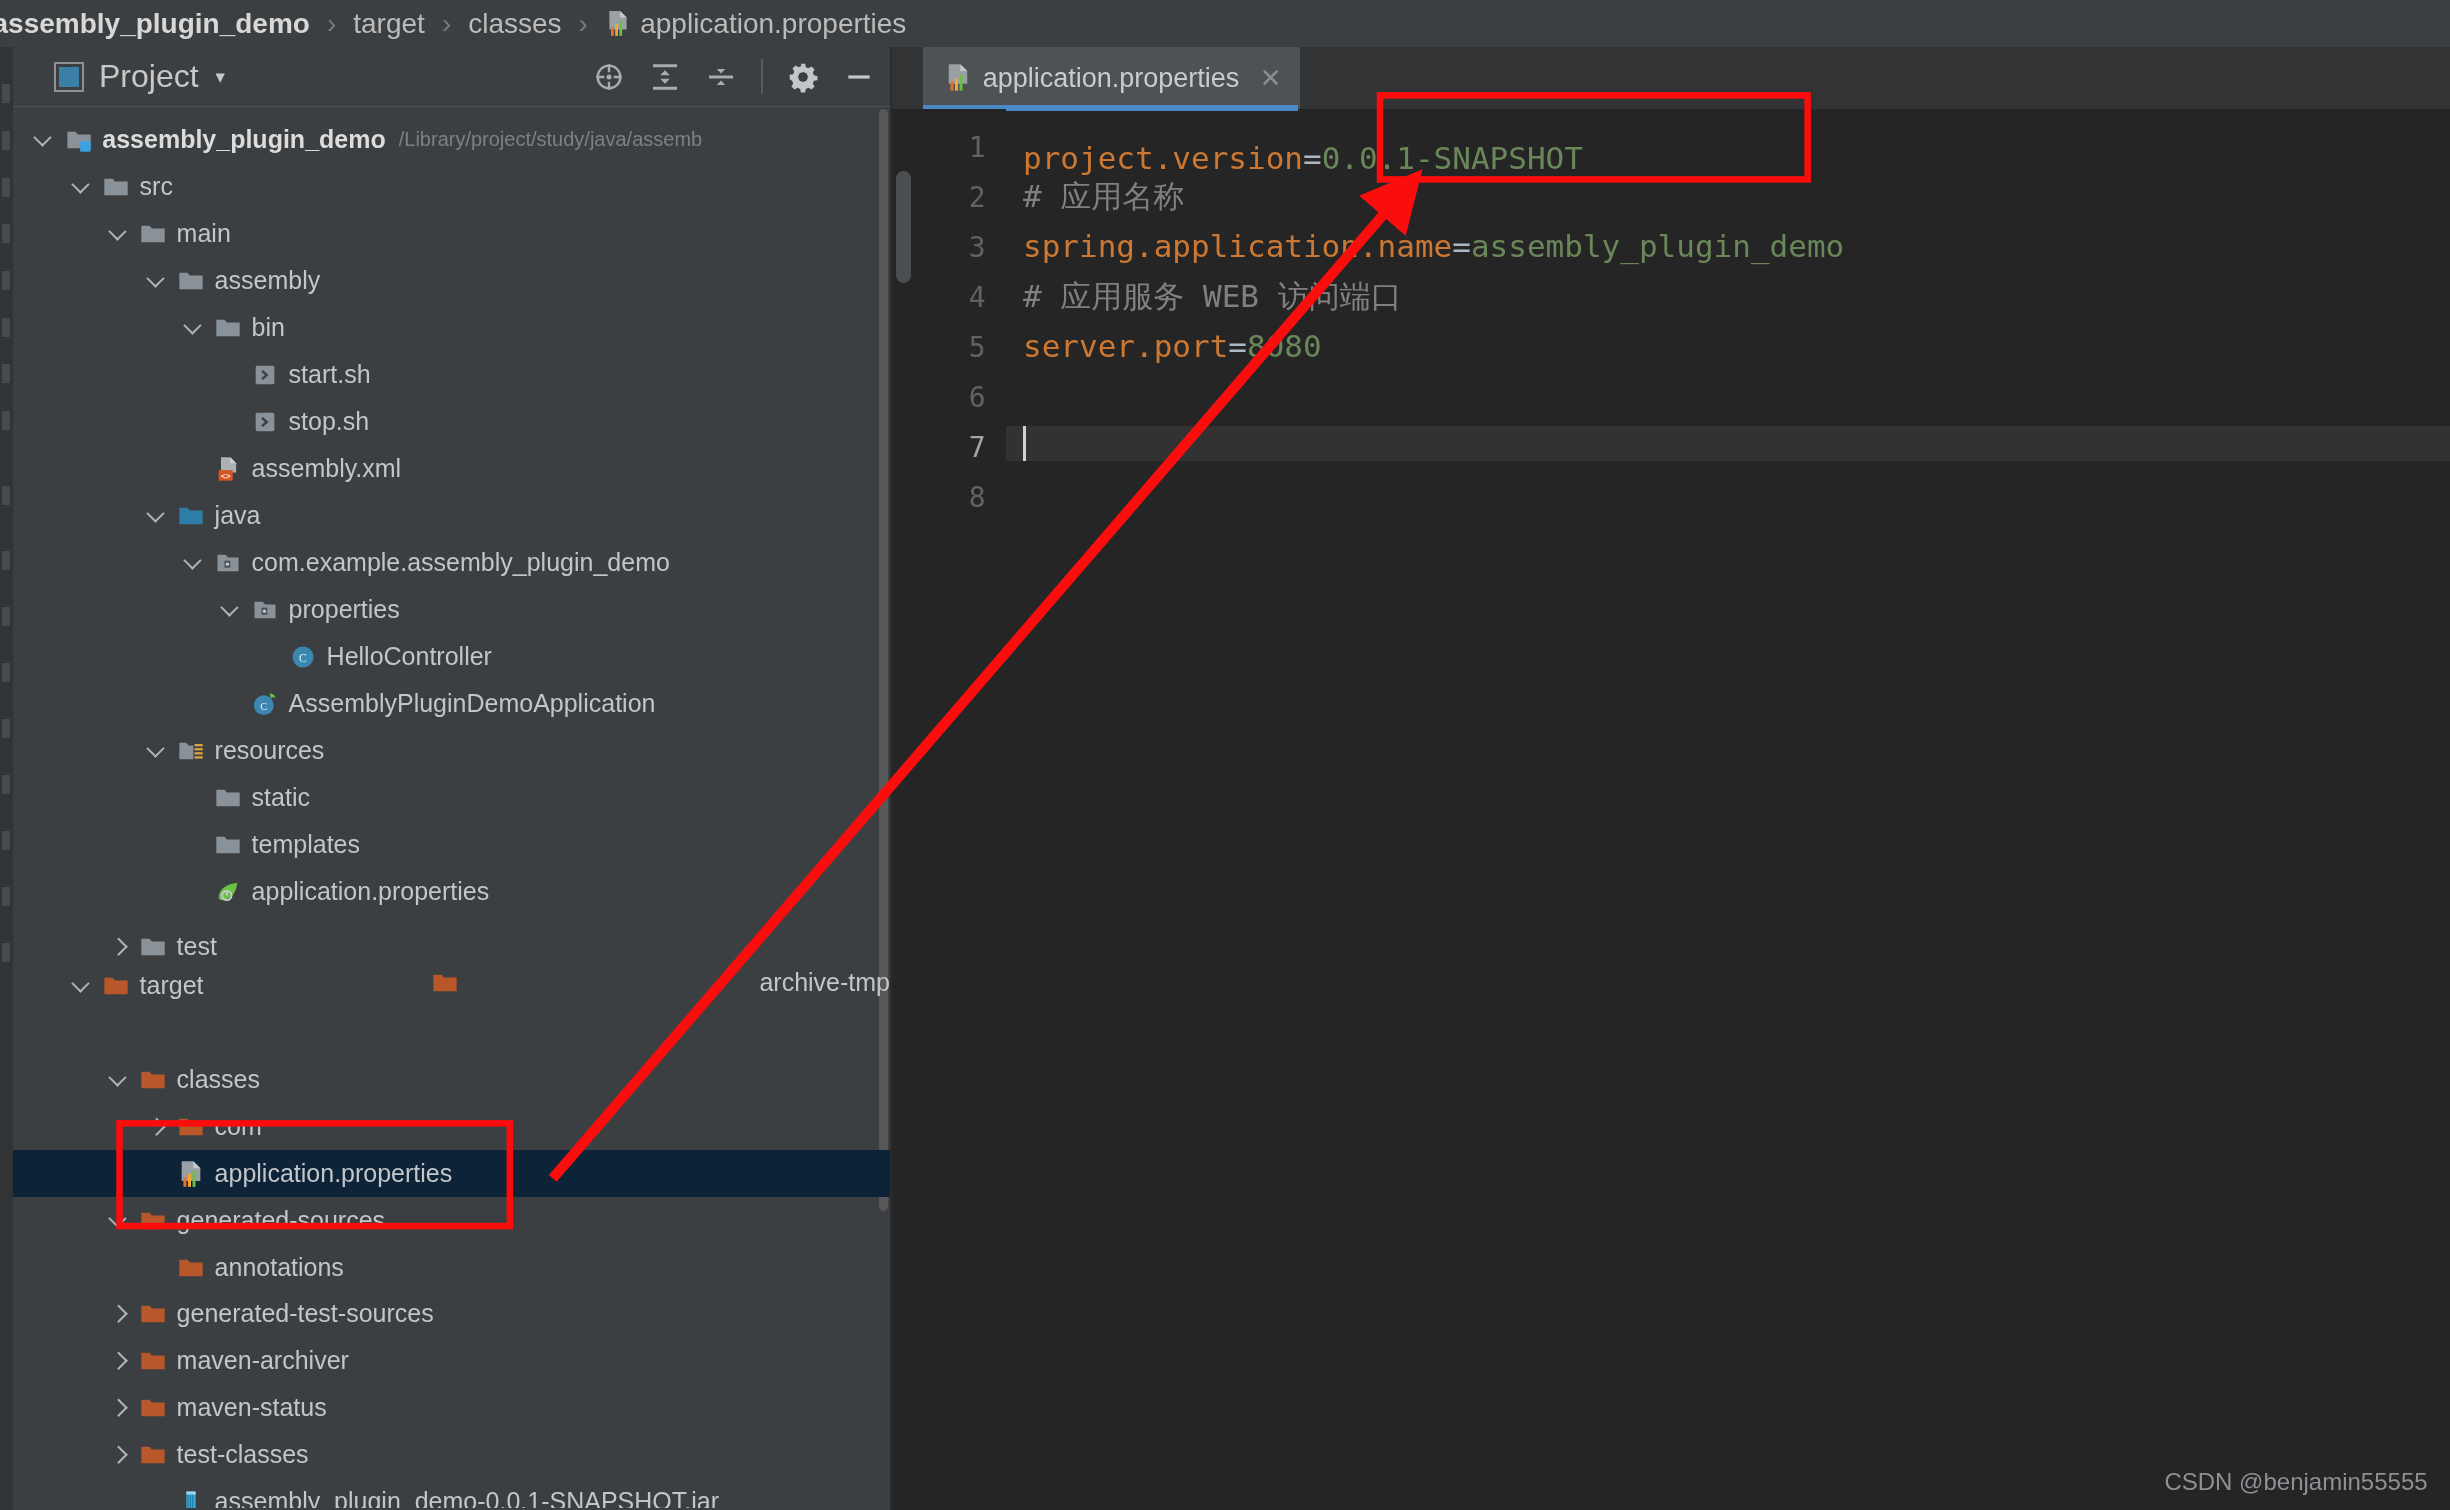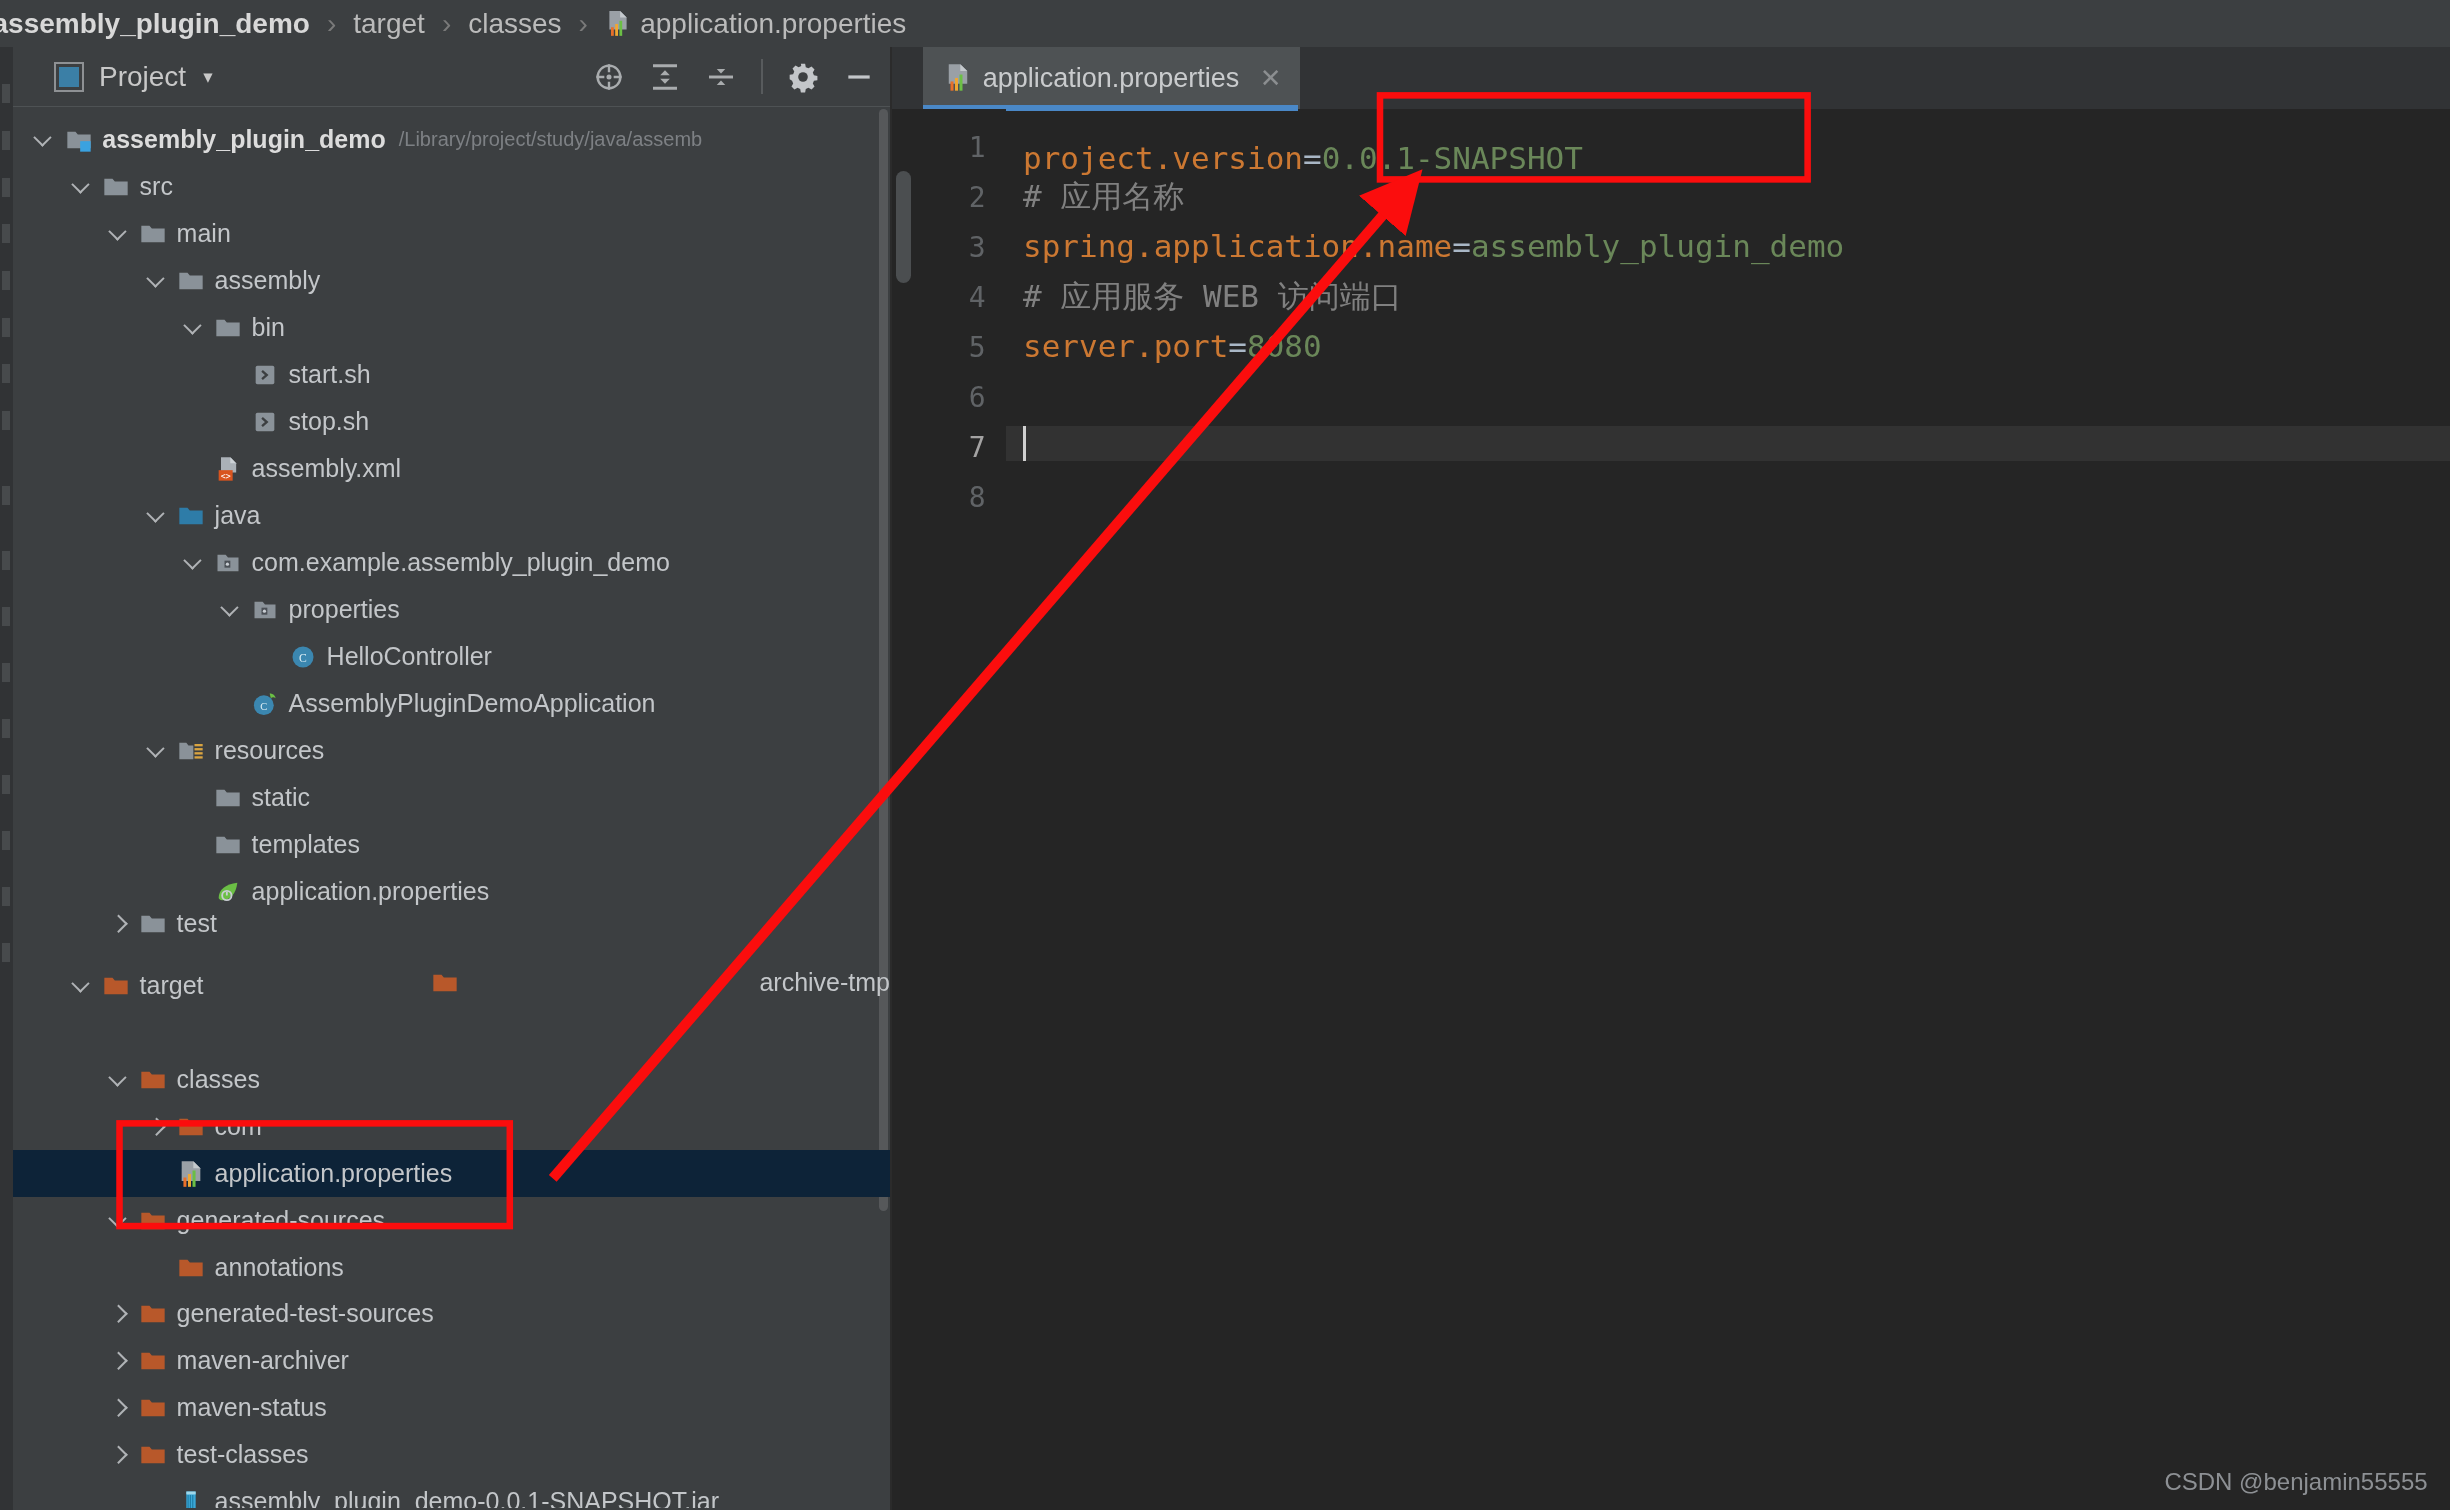--- a/index.html
+++ b/index.html
@@ -39,21 +39,21 @@
     background:#3c3f41;
     border-right:0.9px solid #2b2b2b;
     box-sizing:border-box;
   }
   #project-header{
     position:relative;height:60px;width:100%;
     border-bottom:0.9px solid #4e5254;
     display:flex;align-items:center;
     box-sizing:border-box;padding:0 15px 0 41px;
   }
-  #project-header .ph-title{color:#c8c8c8;font-size:28px;margin-left:13px;}
+  #project-header .ph-title{color:#c8c8c8;font-size:32px;margin-left:13px;}
   #project-header .ph-caret{color:#c8c8c8;font-size:18.7px;margin-left:17px;}
   #project-header .ph-tools{margin-left:auto;display:flex;align-items:center;gap:24px;}
   .tool-ico{width:32px;height:32px;display:block;}
   .divider-v{width:1.9px;height:35px;background:#585b5d;}
 
   
   #tree{position:relative;width:100%;height:1401px;overflow:hidden;}
   .row{
     position:relative;height:28px;display:flex;align-items:center;
     white-space:nowrap;color:#c3c6c9;font-size:25px;
@@ -344,21 +344,21 @@
       </div>
       <div class="row" style="position: absolute; left: 0px; right: 0px; top: 761px; height: 47px; padding-left: 168px;">
         <span class="arrow " style="margin-right: 9.3px;"></span>
         <svg viewBox="0 0 24 24" class="ico">
           <path d="M4 17c0-7 6-12 16-13-1 9-6 15-13 15-2 0-3-1-3-2z" fill="#6bbf45"></path>
           <circle cx="11" cy="15" r="4" fill="none" stroke="#c9ced3" stroke-width="1.6"></circle>
           <path d="M11 12v3" stroke="#c9ced3" stroke-width="1.6"></path>
         </svg>
         <span class="label">application.properties</span>
       </div>
-      <div class="row" style="position: absolute; left: 0px; right: 0px; top: 793px; height: 47px; padding-left: 93px; align-items: center;">
+      <div class="row" style="position: absolute; left: 0px; right: 0px; top: 816px; height: 47px; padding-left: 93px; align-items: center;">
         <span class="arrow right" style="margin-right: 9.3px;"></span>
         <svg viewBox="0 0 24 24" class="ico">
           <path d="M2 5h7l2 2.2h11V19H2z" fill="#8a9299"></path>
         </svg>
         <span class="label">test</span>
       </div>
       <div class="row" style="position: absolute; left: 0px; right: 0px; top: 855px; height: 47px; padding-left: 56px;">
         <span class="arrow down" style="margin-right: 9.3px;"></span>
         <svg viewBox="0 0 24 24" class="ico">
           <path d="M2 5h7l2 2.2h11V19H2z" fill="#b8582a"></path>

